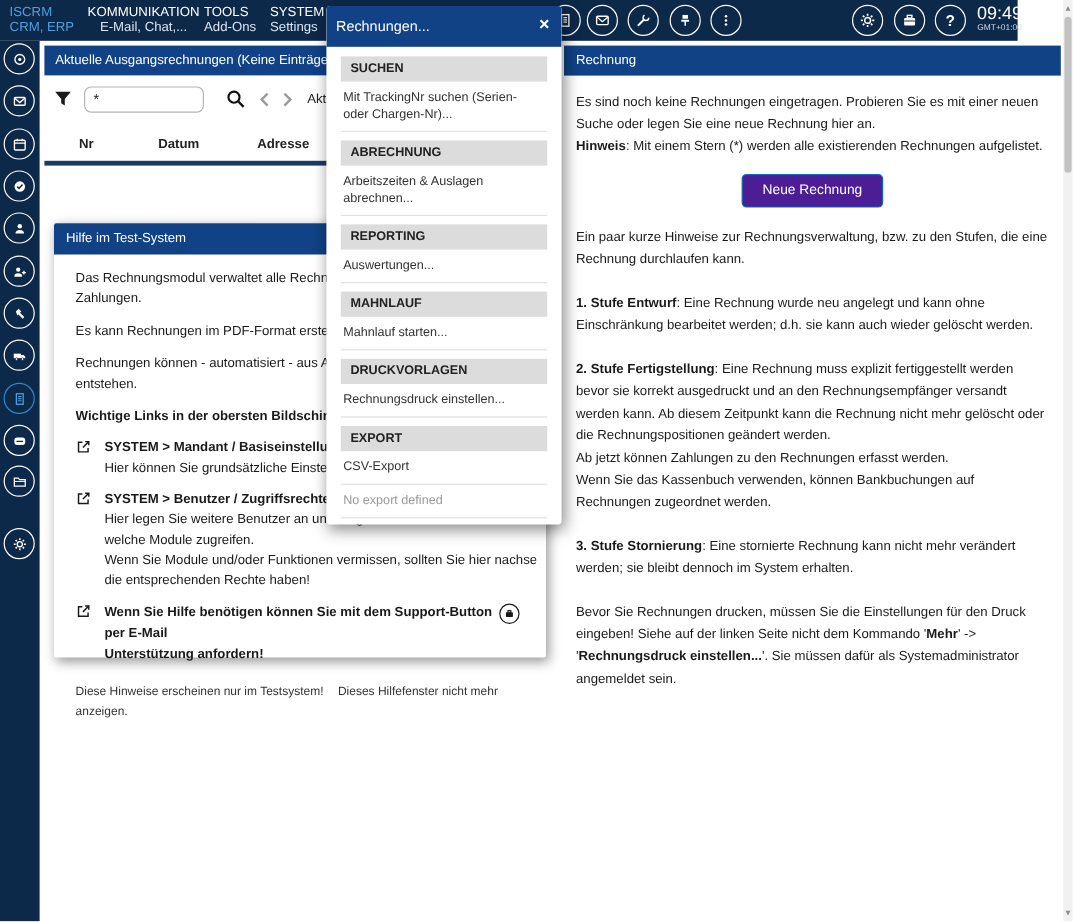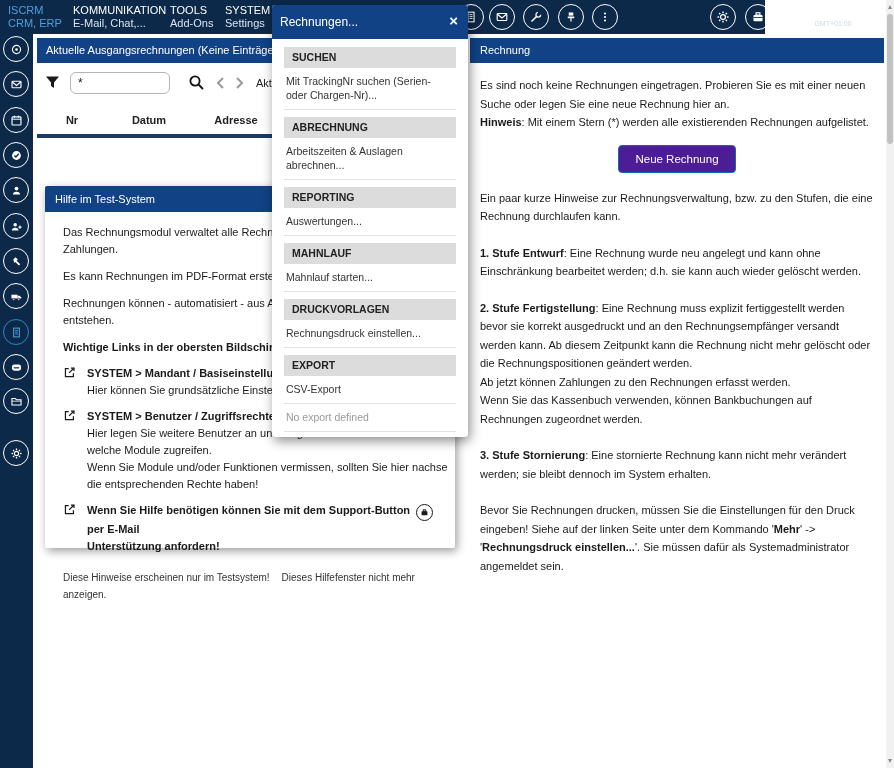--- a/index.html
+++ b/index.html
@@ -1,24 +1,24 @@
 <!DOCTYPE html>
 <html><head>
 <meta charset="utf-8">
 <style>
   html,body{margin:0;padding:0;background:#ffffff;}
   .screen{position:relative;width:894px;height:768px;overflow:hidden;
           font-family:"Liberation Sans",sans-serif;background:#ffffff;}
 
   
-  .topbar{position:absolute;left:0;top:0;width:765px;height:34px;background:#0d2949;z-index:5;}
+  .topbar{position:absolute;left:0;top:0;width:848px;height:34px;background:#0d2949;z-index:5;}
   .brand{position:absolute;left:8px;top:4px;color:#4f9fe0;font-size:11px;line-height:13px;}
   .menu{position:absolute;top:4px;color:#ffffff;font-size:11px;line-height:13px;cursor:default;}
   .menu .sub{color:#d9e3f2;}
-  .menu1{left:73px;} .menu2{left:170px;} .menu3{left:225px;}
+  .menu1{left:73px;text-align:center;} .menu2{left:170px;} .menu3{left:225px;}
   .cbtn{position:absolute;top:4px;width:26px;height:26px;border:1.6px solid #ffffff;border-radius:50%;
         box-sizing:border-box;display:flex;align-items:center;justify-content:center;color:#fff;}
   .clock{position:absolute;top:3px;left:812px;width:42px;text-align:center;color:#ffffff;}
   .clock .t{font-size:15px;line-height:17px;}
   .clock .z{font-size:7px;line-height:8px;color:#cdd9ea;}
 
   
   .sidebar{position:absolute;left:0;top:34px;width:33px;height:734px;background:#0d2949;z-index:4;}
   .sbtn{position:absolute;left:3px;width:26px;height:26px;border:1.5px solid #ffffff;border-radius:50%;
         box-sizing:border-box;display:flex;align-items:center;justify-content:center;}
@@ -400,21 +400,21 @@
     <div class="right-body">
       <p class="rp">Es sind noch keine Rechnungen eingetragen. Probieren Sie es mit einer neuen Suche oder legen Sie eine neue Rechnung hier an.</p>
       <p class="rp"><b>Hinweis</b><span>: Mit einem Stern (*) werden alle existierenden Rechnungen aufgelistet.</span></p>
       <div class="btn-row">
         <button class="btn-blue">Neue Rechnung</button>
       </div>
       <p class="rp">Ein paar kurze Hinweise zur Rechnungsverwaltung, bzw. zu den Stufen, die eine Rechnung durchlaufen kann.</p>
       <p class="rp gap"><b>1. Stufe Entwurf</b><span>: Eine Rechnung wurde neu angelegt und kann ohne Einschränkung bearbeitet werden; d.h. sie kann auch wieder gelöscht werden.</span></p>
       <p class="rp gap"><b>2. Stufe Fertigstellung</b><span>: Eine Rechnung muss explizit fertiggestellt werden bevor sie korrekt ausgedruckt und an den Rechnungsempfänger versandt werden kann. Ab diesem Zeitpunkt kann die Rechnung nicht mehr gelöscht oder die Rechnungspositionen geändert werden.</span><br><span>Ab jetzt können Zahlungen zu den Rechnungen erfasst werden.</span><br><span>Wenn Sie das Kassenbuch verwenden, können Bankbuchungen auf Rechnungen zugeordnet werden.</span></p>
       <p class="rp gap"><b>3. Stufe Stornierung</b><span>: Eine stornierte Rechnung kann nicht mehr verändert werden; sie bleibt dennoch im System erhalten.</span></p>
-      <p class="rp gap"><span>Bevor Sie Rechnungen drucken, müssen Sie die Einstellungen für den Druck eingeben! Siehe auf der linken Seite unter dem Kommando '</span><b>Mehr</b><span>' -&gt; '</span><b>Rechnungsdruck einstellen...</b><span>'. Sie müssen dafür als Systemadministrator angemeldet sein.</span></p>
+      <p class="rp gap"><span>Bevor Sie Rechnungen drucken, müssen Sie die Einstellungen für den Druck eingeben! Siehe auf der linken Seite nicht dem Kommando '</span><b>Mehr</b><span>' -&gt; '</span><b>Rechnungsdruck einstellen...</b><span>'. Sie müssen dafür als Systemadministrator angemeldet sein.</span></p>
     </div>
   </div>
 
   <div class="scrollbar">
     <div class="sb-arrow sb-up"></div>
     <div class="sb-thumb"></div>
     <div class="sb-arrow sb-down"></div>
   </div>
 
 </div>

